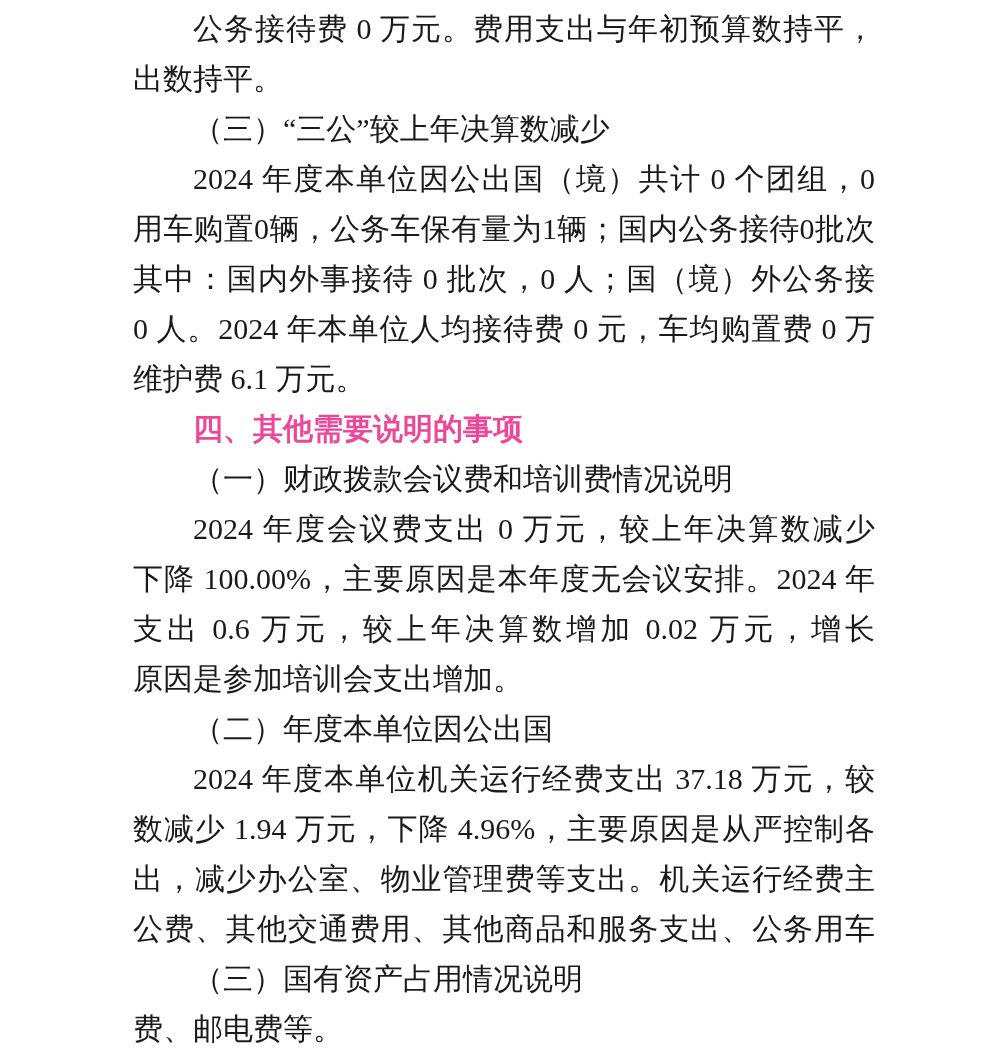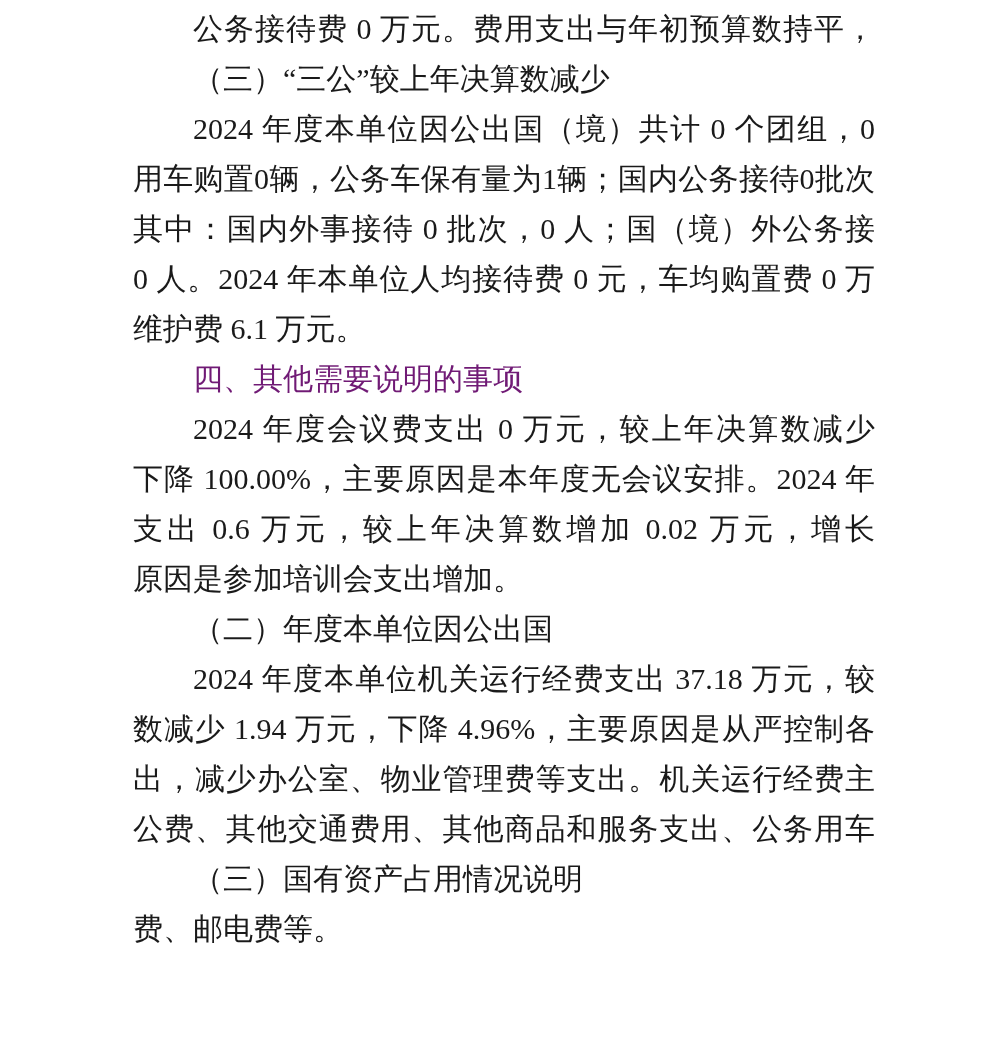--- a/index.html
+++ b/index.html
@@ -33,37 +33,39 @@
   }
   .line.left {
     text-align: left;
     text-align-last: left;
   }
   .line.indent {
     text-indent: 2em;
   }
   .line.h1 {
     font-family: "Liberation Sans", "DejaVu Sans", sans-serif;
-    font-weight: normal;
-    color: #701a75;
+    font-weight: bold;
+    color: #ec4899;
   }
 </style>
 </head>
 <body>
 
 <div class="page">
   <div class="content">
     <div class="line indent">公务接待费 0 万元。费用支出与年初预算数持平，与上年支</div>
+    <div class="line left">出数持平。</div>
     <div class="line left indent">（三）“三公”较上年决算数减少</div>
     <div class="line indent">2024 年度本单位因公出国（境）共计 0 个团组，0 人；公务</div>
     <div class="line">用车购置0辆，公务车保有量为1辆；国内公务接待0批次0人，</div>
     <div class="line">其中：国内外事接待 0 批次，0 人；国（境）外公务接待 0 批次，</div>
     <div class="line">0 人。2024 年本单位人均接待费 0 元，车均购置费 0 万元，车均</div>
     <div class="line left">维护费 6.1 万元。</div>
     <div class="line left indent h1">四、其他需要说明的事项</div>
+    <div class="line left indent">（一）财政拨款会议费和培训费情况说明</div>
     <div class="line indent">2024 年度会议费支出 0 万元，较上年决算数减少 0.18 万元，</div>
     <div class="line">下降 100.00%，主要原因是本年度无会议安排。2024 年度培训费</div>
     <div class="line">支出 0.6 万元，较上年决算数增加 0.02 万元，增长 3.45%，主要</div>
     <div class="line left">原因是参加培训会支出增加。</div>
     <div class="line left indent">（二）年度本单位因公出国</div>
     <div class="line indent">2024 年度本单位机关运行经费支出 37.18 万元，较上年决算</div>
     <div class="line">数减少 1.94 万元，下降 4.96%，主要原因是从严控制各项经费支</div>
     <div class="line">出，减少办公室、物业管理费等支出。机关运行经费主要用于办</div>
     <div class="line">公费、其他交通费用、其他商品和服务支出、公务用车运行维护</div>
     <div class="line left indent">（三）国有资产占用情况说明</div>

